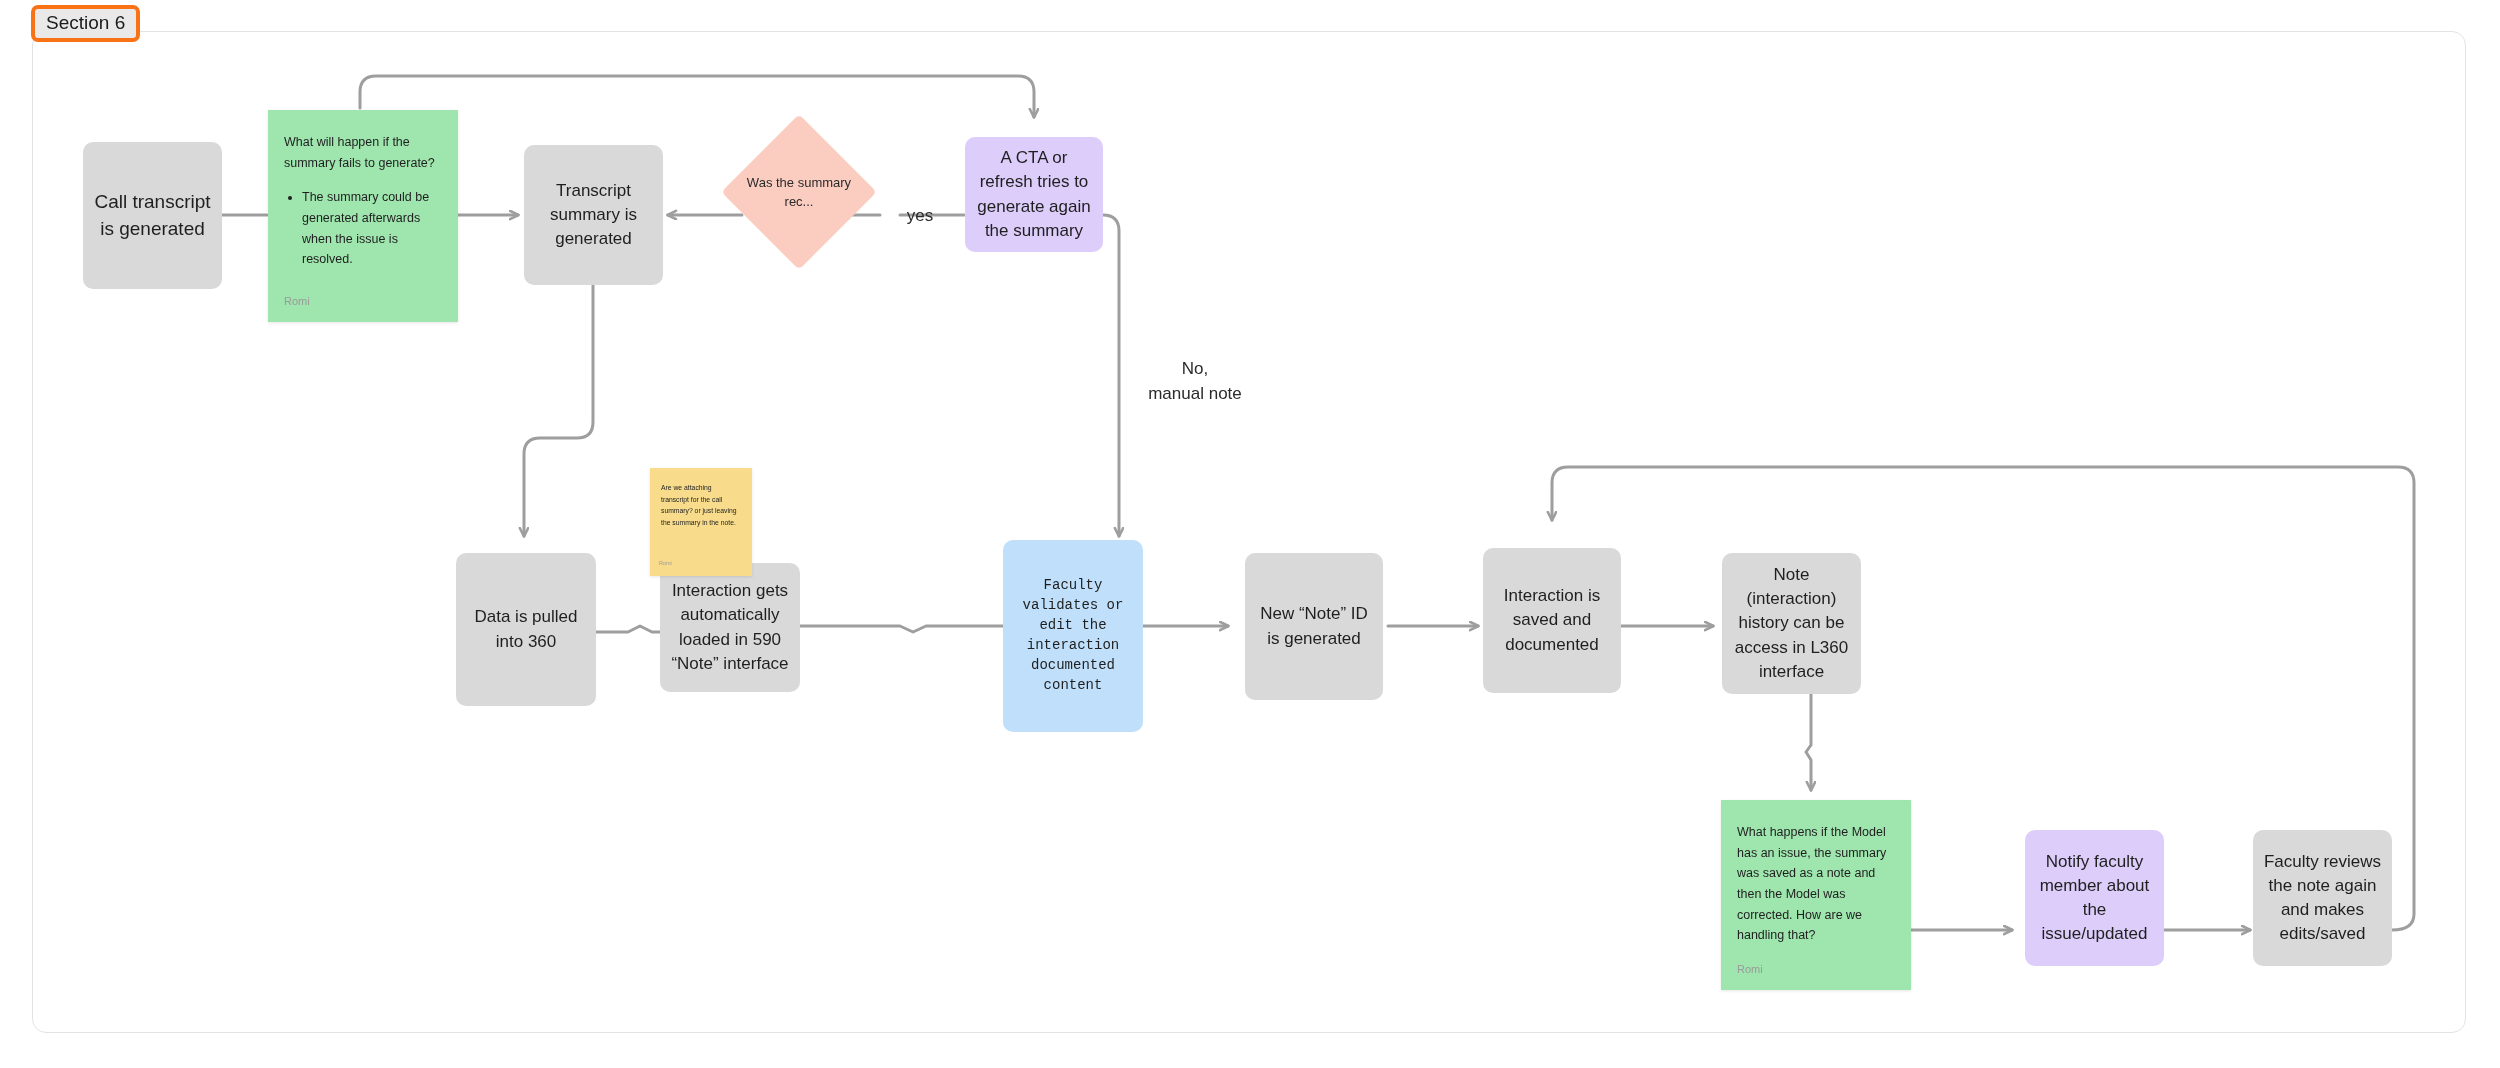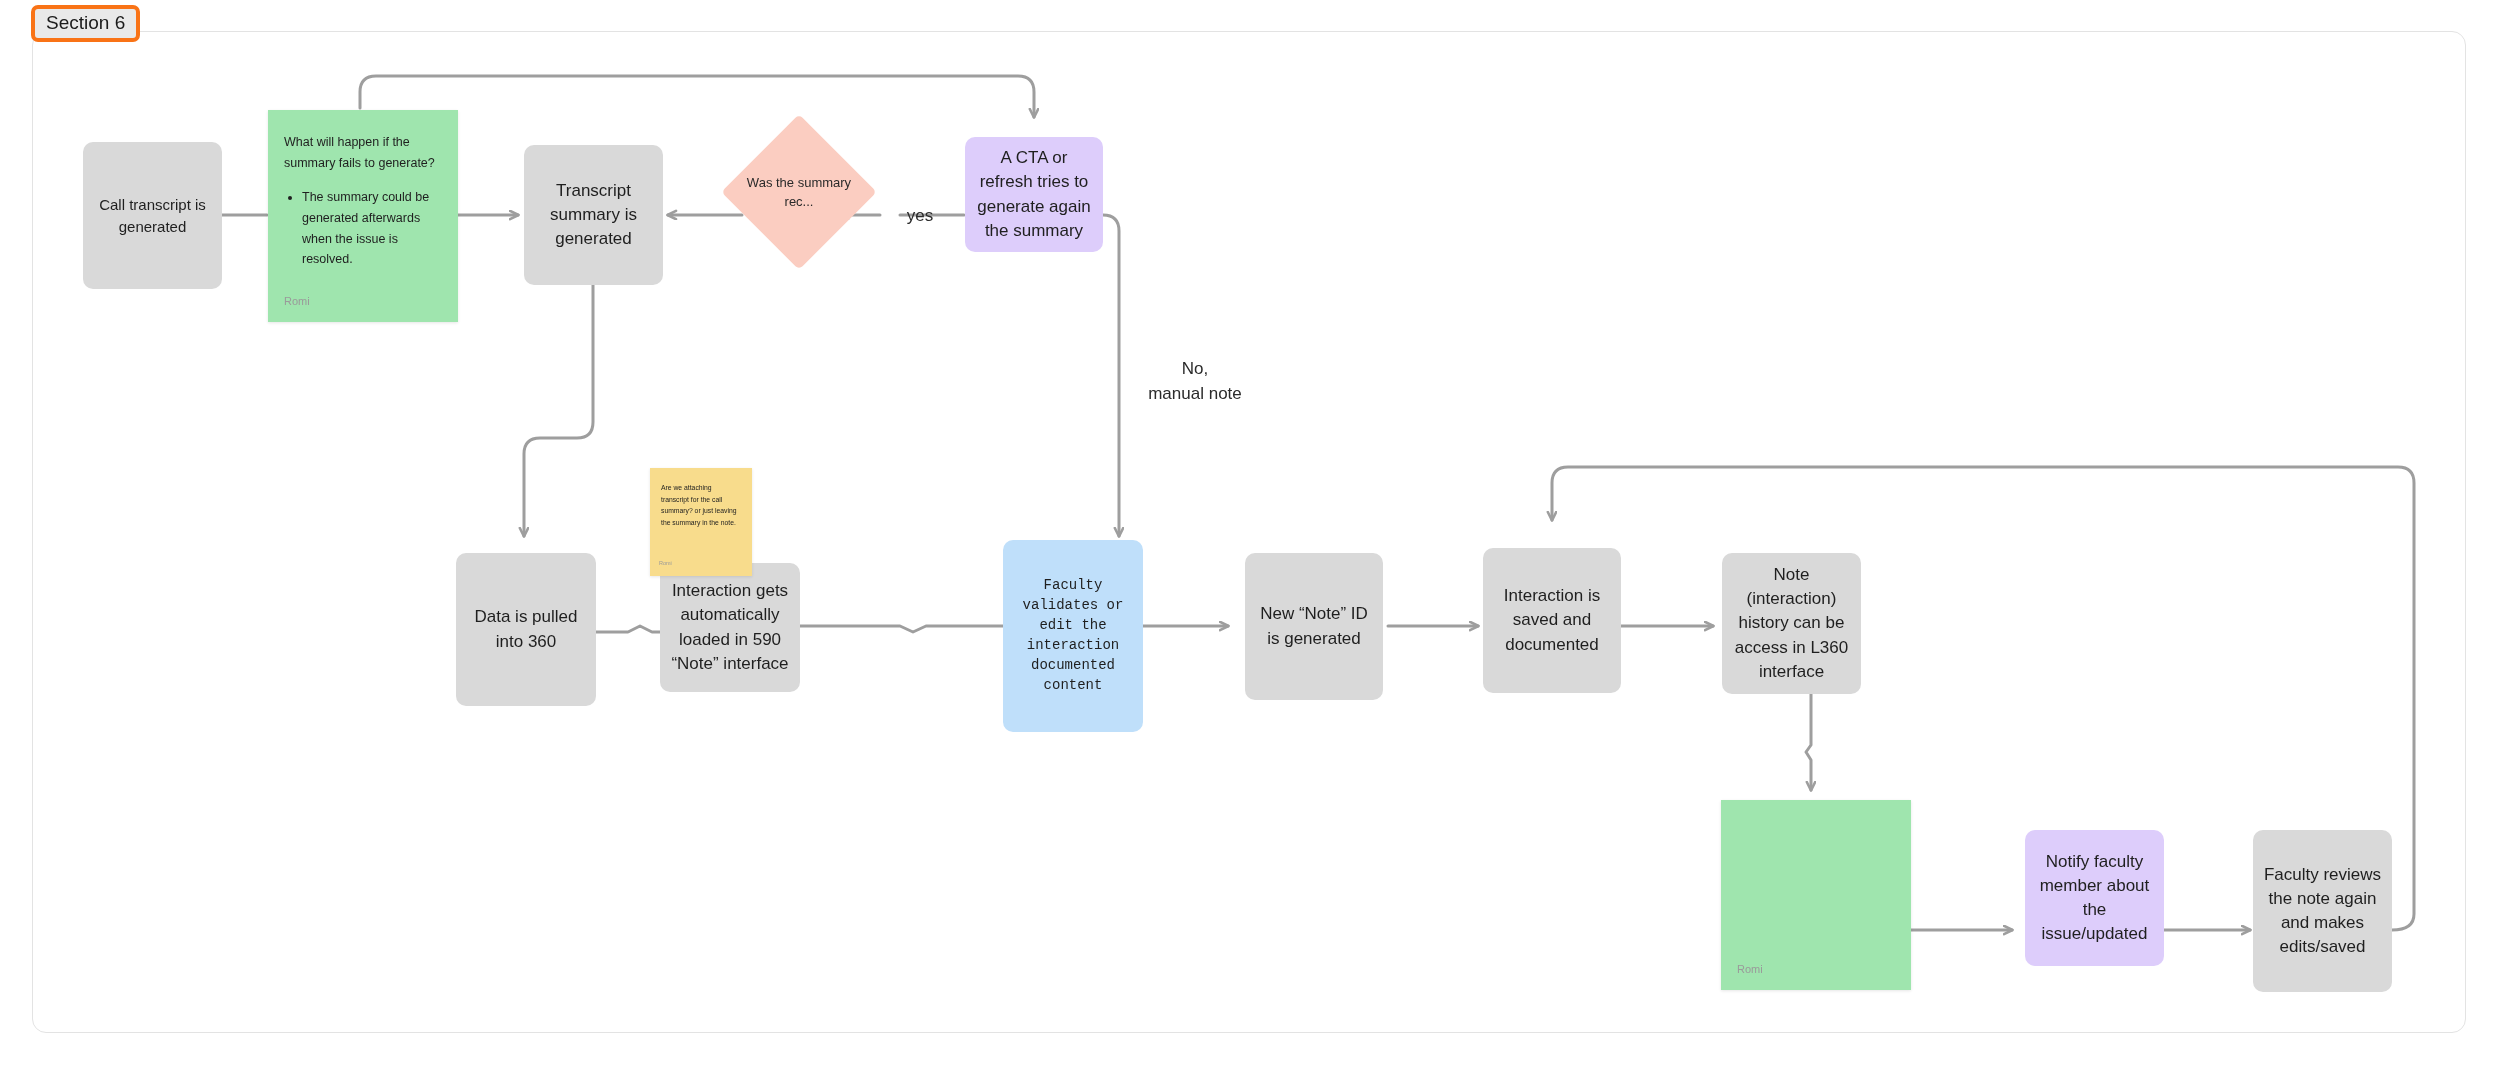--- a/index.html
+++ b/index.html
@@ -176,21 +176,21 @@
       <path d="M1811,692 L1811,745 L1806,752 L1811,760 L1811,790" marker-end="url(#arrowhead)"></path>
 
       <path d="M1910,930 L2012,930" marker-end="url(#arrowhead)"></path>
 
       <path d="M2164,930 L2250,930" marker-end="url(#arrowhead)"></path>
 
       <path d="M2392,930 Q2414,930 2414,914 L2414,483 Q2414,467 2398,467 L1568,467 Q1552,467 1552,483 L1552,520" marker-end="url(#arrowhead)"></path>
     </g>
   </svg>
 
-  <div class="node gray" style="left:83px; top:142px; width:139px; height:147px; font-size:15px;">
+  <div class="node gray" style="left:83px; top:142px; width:139px; height:147px; font-size:19px;">
     <span>Call transcript is generated</span>
   </div>
 
   <div class="node gray" style="left:524px; top:145px; width:139px; height:140px; font-size:17px;">
     <span>Transcript summary is generated</span>
   </div>
 
   <div id="decision-diamond" style="left:744px; top:137px; width:110px; height:110px;">
     <div class="shape"></div>
     <div class="dtext">Was the
@@ -222,21 +222,21 @@
   </div>
 
   <div class="node gray" style="left:1722px; top:553px; width:139px; height:141px; font-size:17px;">
     <span>Note (interaction) history can be access in L360 interface</span>
   </div>
 
   <div class="node purple" style="left:2025px; top:830px; width:139px; height:136px; font-size:17px;">
     <span>Notify faculty member about the issue/updated</span>
   </div>
 
-  <div class="node gray" style="left:2253px; top:830px; width:139px; height:162px; font-size:17px;">
+  <div class="node gray" style="left:2253px; top:830px; width:139px; height:136px; font-size:17px;">
     <span>Faculty reviews the note again and makes edits/saved</span>
   </div>
 
   <div class="sticky green" style="left:268px; top:110px; width:190px; height:212px; padding:22px 16px 0 16px; font-size:12.5px; line-height:1.65;">
     <div class="sticky-body">
       <p class="sticky-q">What will happen if the summary fails to generate?</p>
       <ul>
         <li>The summary could be generated afterwards when the issue is resolved.</li>
       </ul>
     </div>
@@ -244,20 +244,23 @@
   </div>
 
   <div class="sticky yellow" style="left:650px; top:468px; width:102px; height:108px; padding:14px 11px 0 11px; font-size:6.8px; line-height:1.72;">
     <div class="sticky-body">
       <p class="sticky-q" style="margin-bottom:0;">Are we attaching transcript for the call summary? or just leaving the summary in the note.</p>
     </div>
     <div class="author" style="left:9px; bottom:8px; font-size:5.5px;">Romi</div>
   </div>
 
   <div class="sticky green" style="left:1721px; top:800px; width:190px; height:190px; padding:22px 16px 0 16px; font-size:12.5px; line-height:1.65;">
+    <div class="sticky-body">
+      <p class="sticky-q" style="margin-bottom:0;">What happens if the Model has an issue, the summary was saved as a note and then the Model was corrected. How are we handling that?</p>
+    </div>
     <div class="author">Romi</div>
   </div>
 
   <div class="edge-label" style="left:895px; top:204px; width:50px; font-size:17px;">yes</div>
 
   <div class="edge-label" style="left:1120px; top:357px; width:150px; font-size:17px;">No,
 manual note</div>
 
 </div>
 

